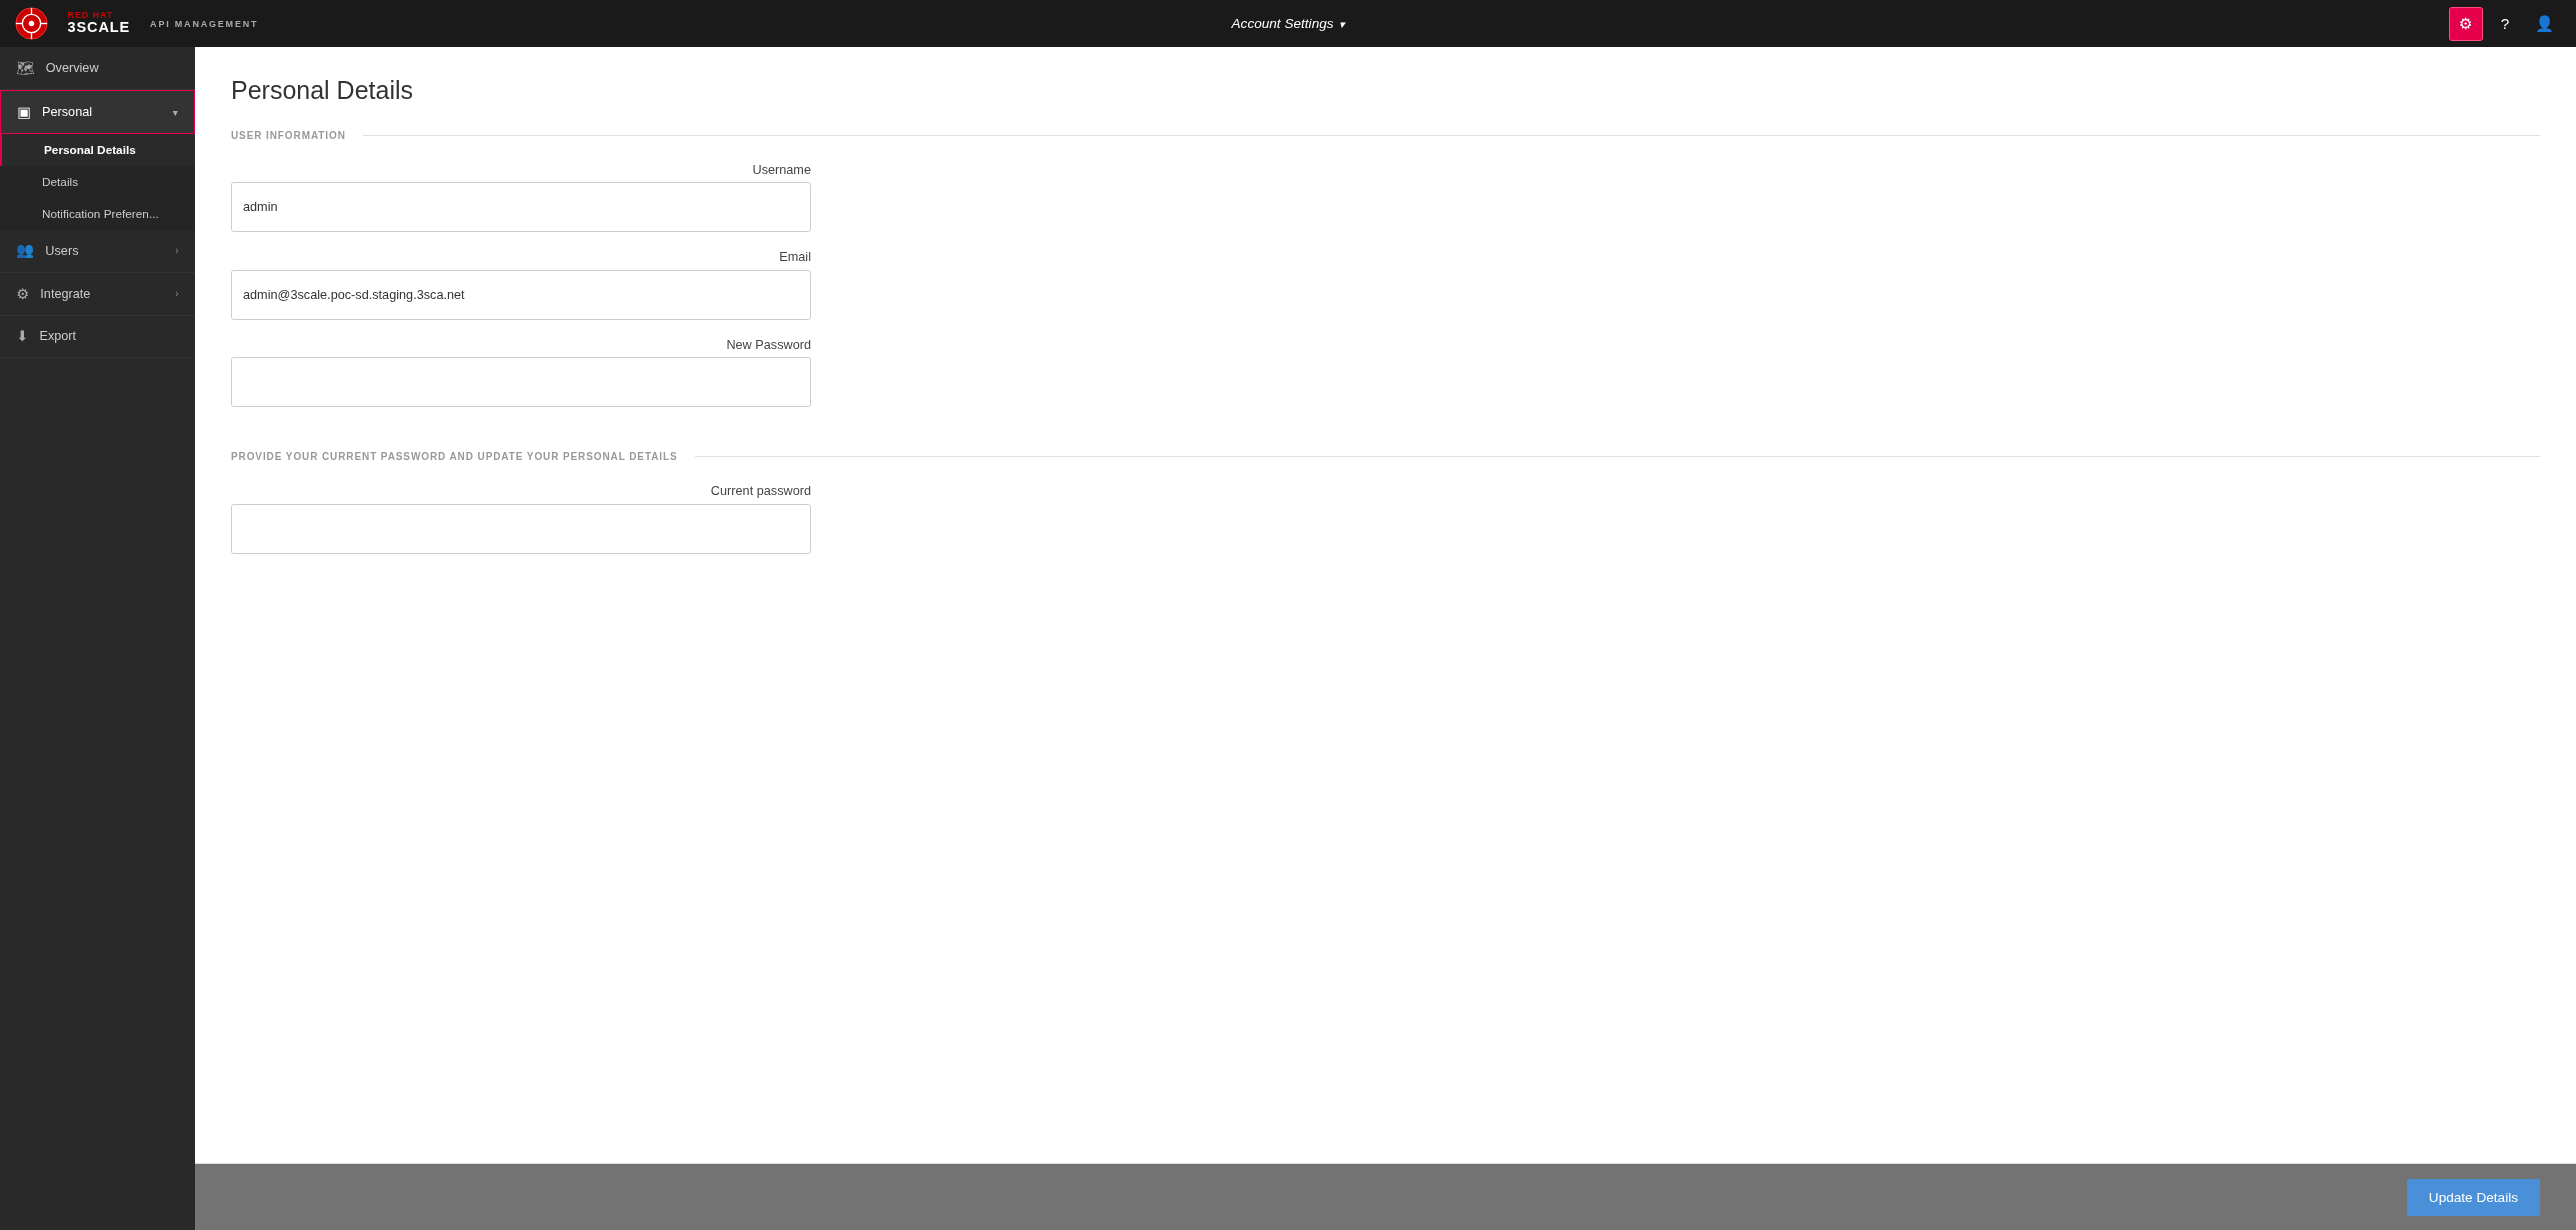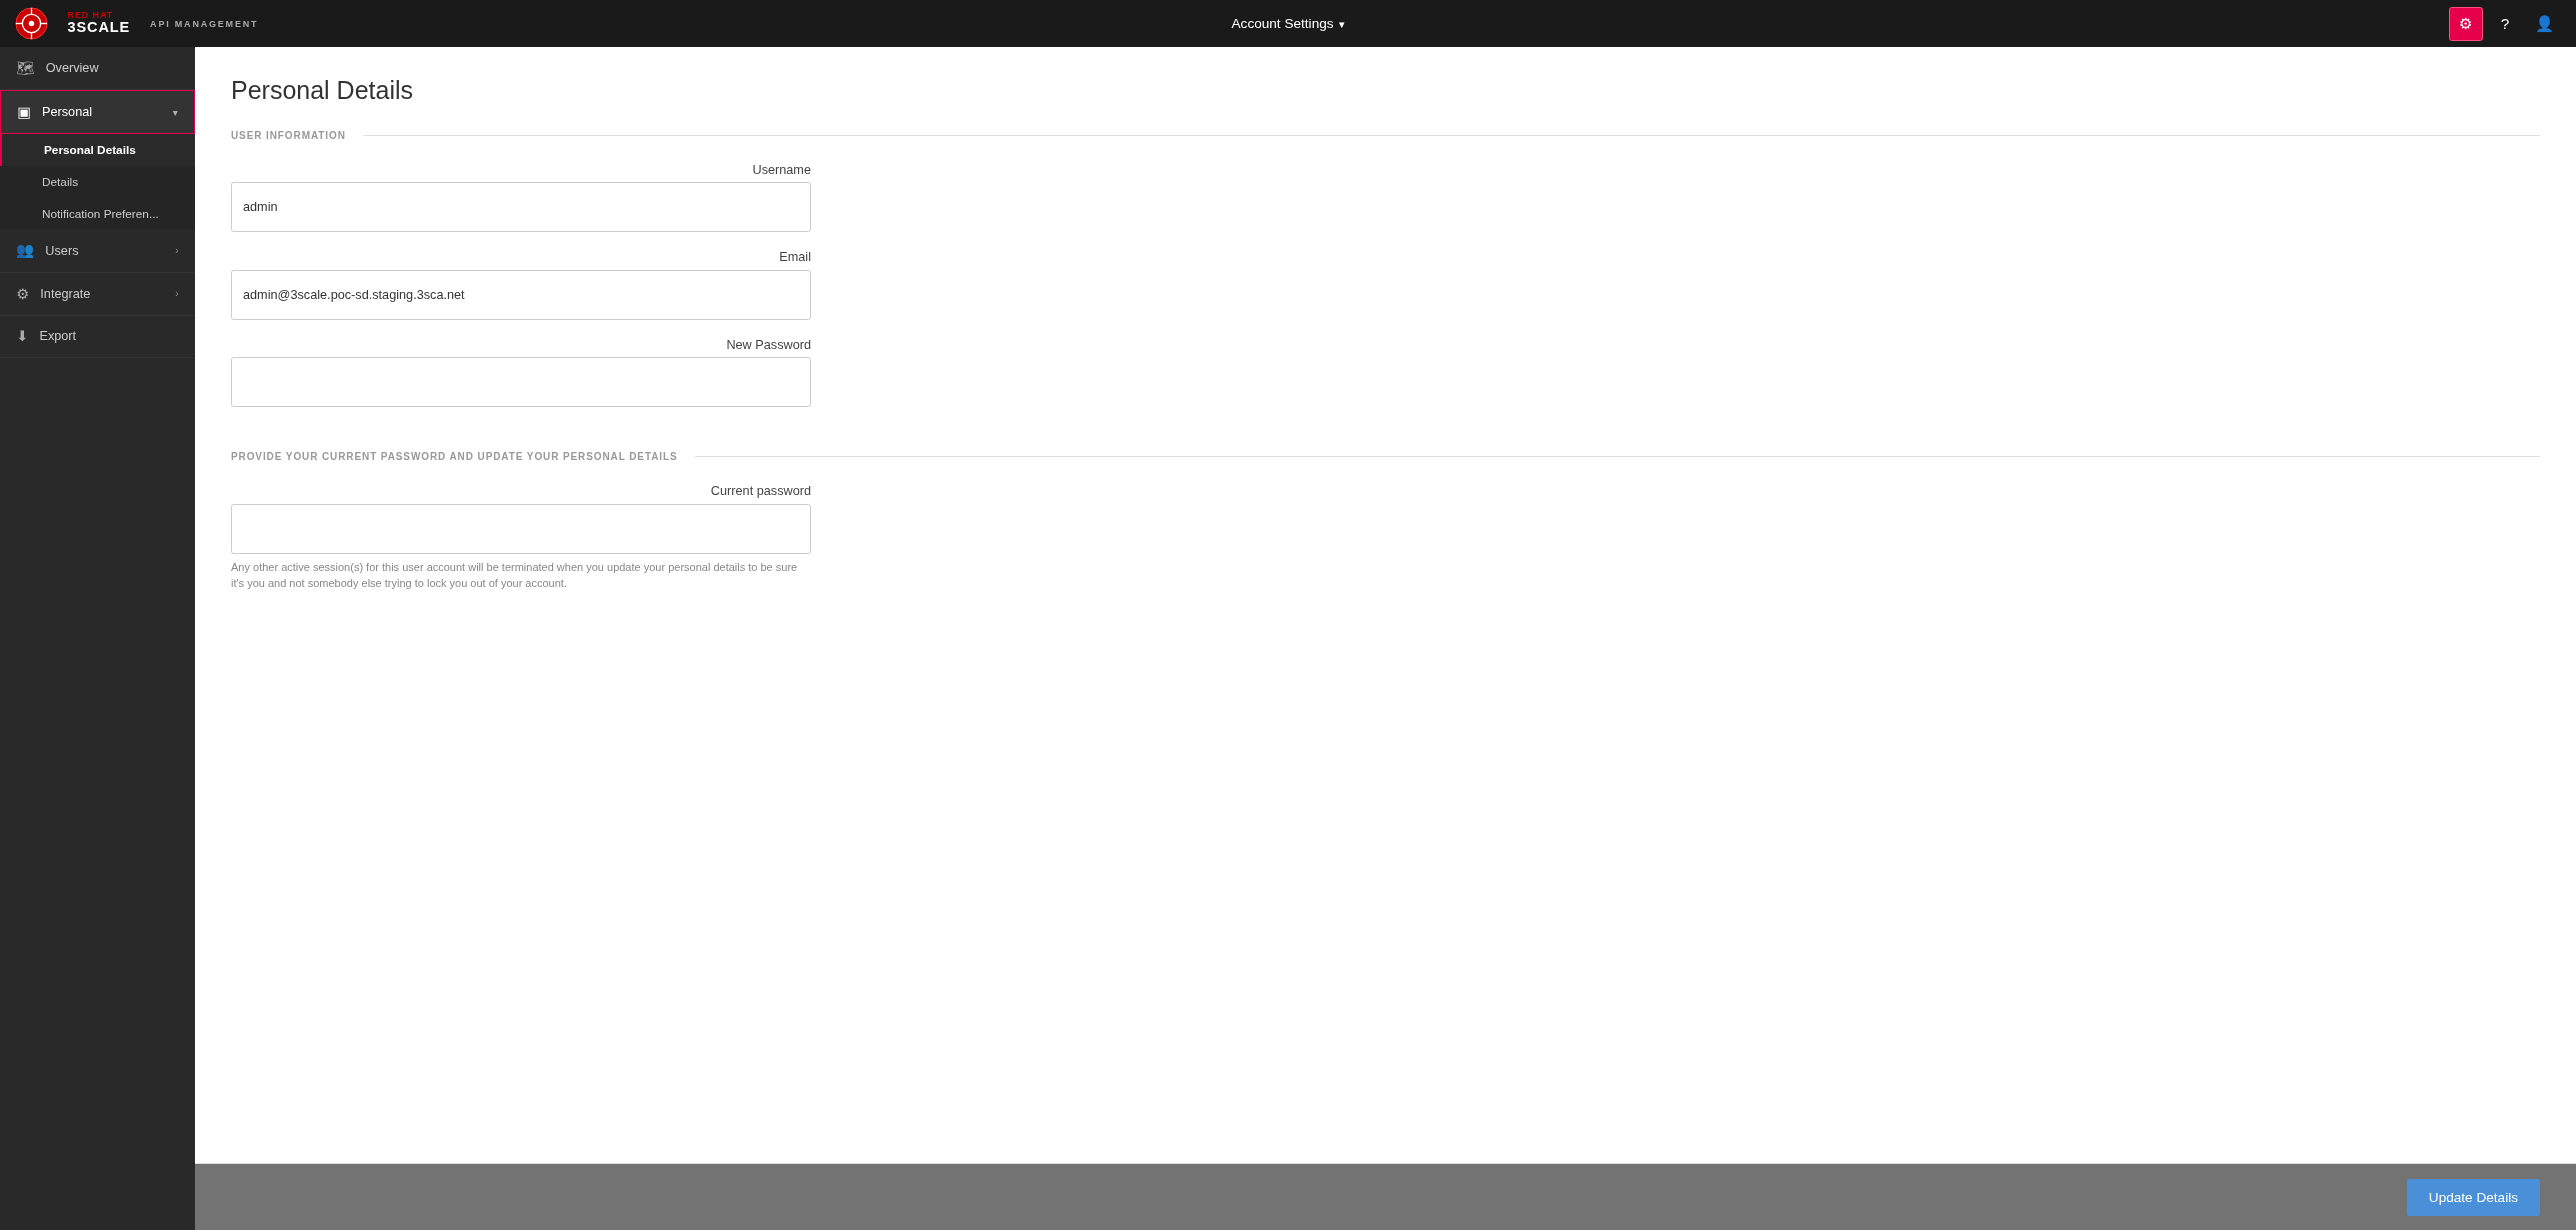--- a/index.html
+++ b/index.html
@@ -44,20 +44,21 @@
     }
     .account-settings-btn {
       color: white;
       font-size: 13.6px;
       background: none;
       border: none;
       cursor: pointer;
       display: flex;
       align-items: flex-end;
       gap: 5.4px;
+      font-style: italic;
     }
     .account-settings-btn .chevron { font-size: 11px; }
 
     .top-nav-right {
       margin-left: auto;
       display: flex;
       align-items: center;
       gap: 5.4px;
     }
     .nav-icon-btn {
@@ -327,21 +328,20 @@
 
     <div class="section2">
       <div class="section-divider">
         <span class="section-label">PROVIDE YOUR CURRENT PASSWORD AND UPDATE YOUR PERSONAL DETAILS</span>
         <div class="divider-line"></div>
       </div>
 
       <div class="form-group">
         <label class="form-label">Current password</label>
         <input class="form-input" type="password" style="">
-        <p class="hint-text">Any other active session(s) for this user account will be terminated when you update your personal details to be sure it's you and not somebody else trying to lock you out of your account.</p>
       </div>
     </div>
 
     <div class="bottom-bar">
       <button class="update-btn">Update Details</button>
     </div>
   </main>
 
 </div>
 

